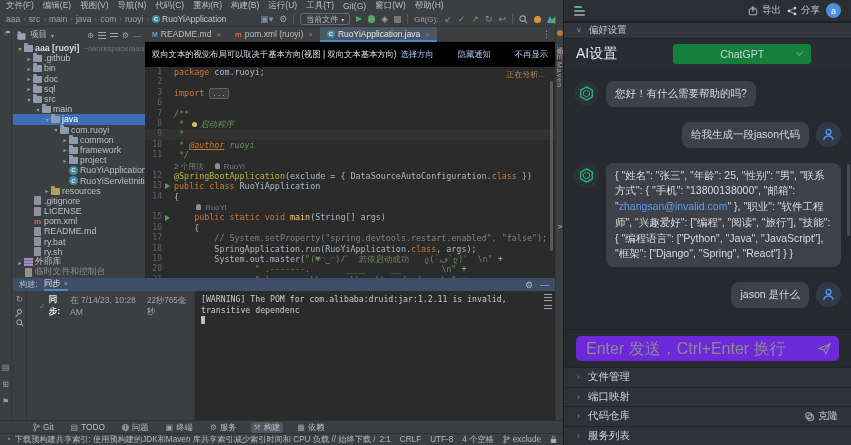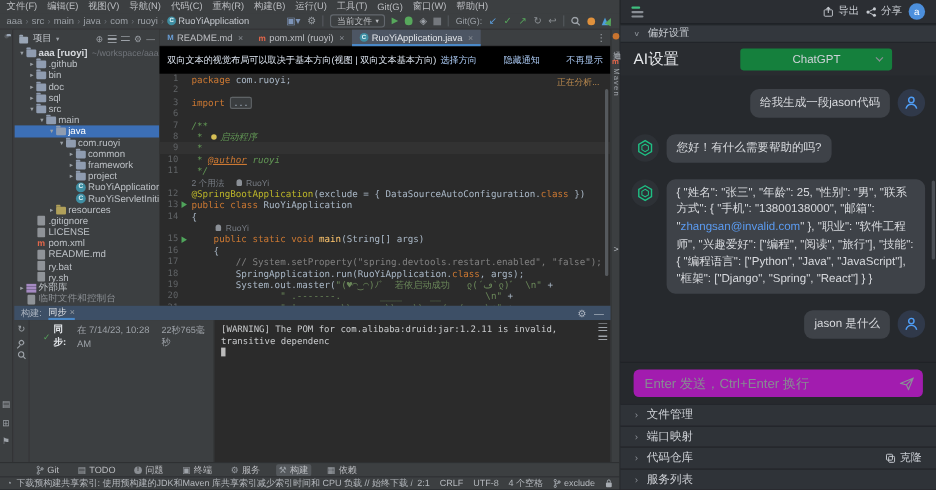--- a/index.html
+++ b/index.html
@@ -132,21 +132,21 @@
   #chat{flex:1;background:#26292d;padding:12px 10px 0;display:flex;flex-direction:column;gap:15px;position:relative;overflow:hidden;}
   .msg{display:flex;gap:7px;align-items:flex-start;}
   .msg.user{justify-content:flex-end;}
   .av{width:25px;height:25px;border-radius:50%;flex:none;display:flex;align-items:center;justify-content:center;}
   .av.bot{background:#2d3136;}
   .av.user{background:#30394a;}
   .bubble{background:#3e4248;border-radius:8px;padding:5px 9px;font-size:10.5px;color:#d8dade;max-width:238px;line-height:1.5;position:relative;}
   .bubble .link{color:#5b9bf0;}
   #chat-scroll{position:absolute;right:1px;top:95px;width:3px;height:72px;background:#4a4e54;border-radius:2px;}
   #ai-inputrow{height:38px;background:#26292d;display:flex;align-items:center;padding:0 12px;border-top:1px solid #1f2226;position:relative;flex:none;}
-  #ai-input{flex:1;height:25px;background:#a21caf;border:none;border-radius:5px;padding:0 30px 0 10px;color:#d8dade;font-size:12px;outline:none;font-family:"Liberation Sans",sans-serif;}
+  #ai-input{flex:1;height:25px;background:#6d28d9;border:none;border-radius:5px;padding:0 30px 0 10px;color:#d8dade;font-size:16px;outline:none;font-family:"Liberation Sans",sans-serif;}
   #ai-input::placeholder{color:#878b92;}
   #send{position:absolute;right:20px;top:12px;}
   .ai-sect{height:19.5px;display:flex;align-items:center;gap:8px;padding:0 13px;background:#2f3338;border-top:1px solid #212428;font-size:10.5px;color:#d0d3d8;flex:none;}
   .ai-sect .chev{color:#8b9097;font-size:9px;}
   .sect-action{margin-left:auto;display:flex;align-items:center;gap:4px;font-size:10px;color:#c7cbd1;}
   svg{display:block;}
 </style>
 </head>
 <body>
 
@@ -699,37 +699,37 @@
       <span id="ai-settings-lbl">AI设置</span>
       <span id="ai-dd">
         <span>ChatGPT</span>
         <span class="css-chev"></span>
       </span>
     </div>
 
 
     <div id="chat">
 
-    <div class="msg user">
+    <div class="msg bot">
+          <span class="av bot">
+            <svg width="17" height="17" viewBox="0 0 20 20">
+              <path d="M10 2.2l6.8 3.9v7.8L10 17.8l-6.8-3.9V6.1z" fill="none" stroke="#1fbf83" stroke-width="1.5"></path>
+              <path d="M10 6l3.5 2v4L10 14l-3.5-2V8z" fill="none" stroke="#1fbf83" stroke-width="1.1"></path>
+            </svg>
+          </span>
+          <span class="bubble">您好！有什么需要帮助的吗?</span>
+        </div>
+        <div class="msg user">
           <span class="bubble">给我生成一段jason代码</span>
           <span class="av user">
             <svg width="15" height="15" viewBox="0 0 16 16">
               <circle cx="8" cy="5.2" r="2.6" fill="none" stroke="#4f9df5" stroke-width="1.4"></circle>
               <path d="M2.8 13.6c.8-3 3-4.2 5.2-4.2s4.4 1.2 5.2 4.2" fill="none" stroke="#4f9df5" stroke-width="1.4"></path>
             </svg>
           </span>
-        </div>
-        <div class="msg bot">
-          <span class="av bot">
-            <svg width="17" height="17" viewBox="0 0 20 20">
-              <path d="M10 2.2l6.8 3.9v7.8L10 17.8l-6.8-3.9V6.1z" fill="none" stroke="#1fbf83" stroke-width="1.5"></path>
-              <path d="M10 6l3.5 2v4L10 14l-3.5-2V8z" fill="none" stroke="#1fbf83" stroke-width="1.1"></path>
-            </svg>
-          </span>
-          <span class="bubble">您好！有什么需要帮助的吗?</span>
         </div>
         <div class="msg bot">
           <span class="av bot">
             <svg width="17" height="17" viewBox="0 0 20 20">
               <path d="M10 2.2l6.8 3.9v7.8L10 17.8l-6.8-3.9V6.1z" fill="none" stroke="#1fbf83" stroke-width="1.5"></path>
               <path d="M10 6l3.5 2v4L10 14l-3.5-2V8z" fill="none" stroke="#1fbf83" stroke-width="1.1"></path>
             </svg>
           </span>
           <span class="bubble">{ "姓名": "张三", "年龄": 25, "性别": "男", "联系方式": { "手机": "13800138000", "邮箱": "<span class="link">zhangsan@invalid.com</span>" }, "职业": "软件工程师", "兴趣爱好": ["编程", "阅读", "旅行"], "技能": { "编程语言": ["Python", "Java", "JavaScript"], "框架": ["Django", "Spring", "React"] } }</span>
         </div>

